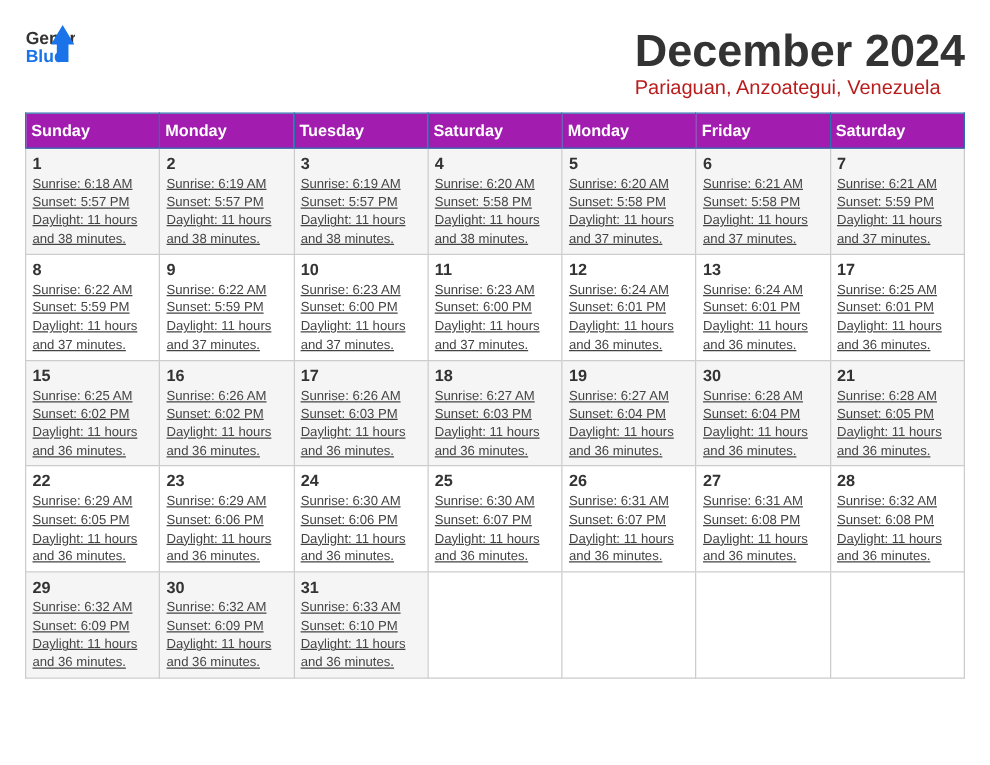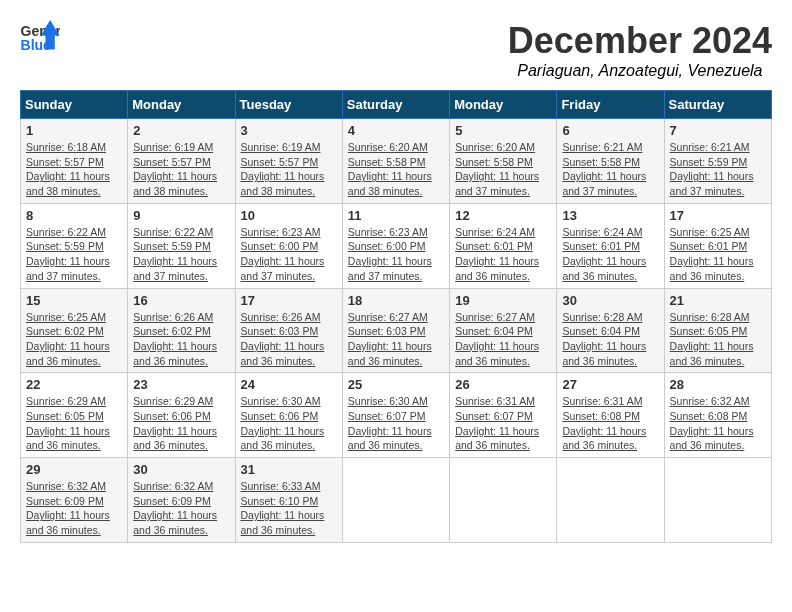--- a/index.html
+++ b/index.html
@@ -10,39 +10,38 @@
       min-height: 612px;
       padding: 20px;
     }
     .header-area {
       display: flex;
       justify-content: space-between;
       align-items: flex-start;
       margin-bottom: 10px;
     }
     .title-area {
-      text-align: center;
+      text-align: left;
     }
     .month-title {
       font-size: 36px;
       font-weight: bold;
       color: #333;
     }
     .location-title {
       font-size: 16px;
-      color: #000000;
-      font-style: italic;
+      color: #b91c1c;
     }
     .calendar {
       width: 100%;
       border-collapse: collapse;
       font-size: 11px;
     }
     .calendar thead th {
-      background-color: #0c4a6e;
+      background-color: #a21caf;
       color: white;
       padding: 6px 4px;
       text-align: left;
       font-size: 13px;
       font-weight: bold;
       border: 1px solid #2c6fad;
     }
     .calendar tbody td {
       vertical-align: top;
       padding: 4px 5px;

